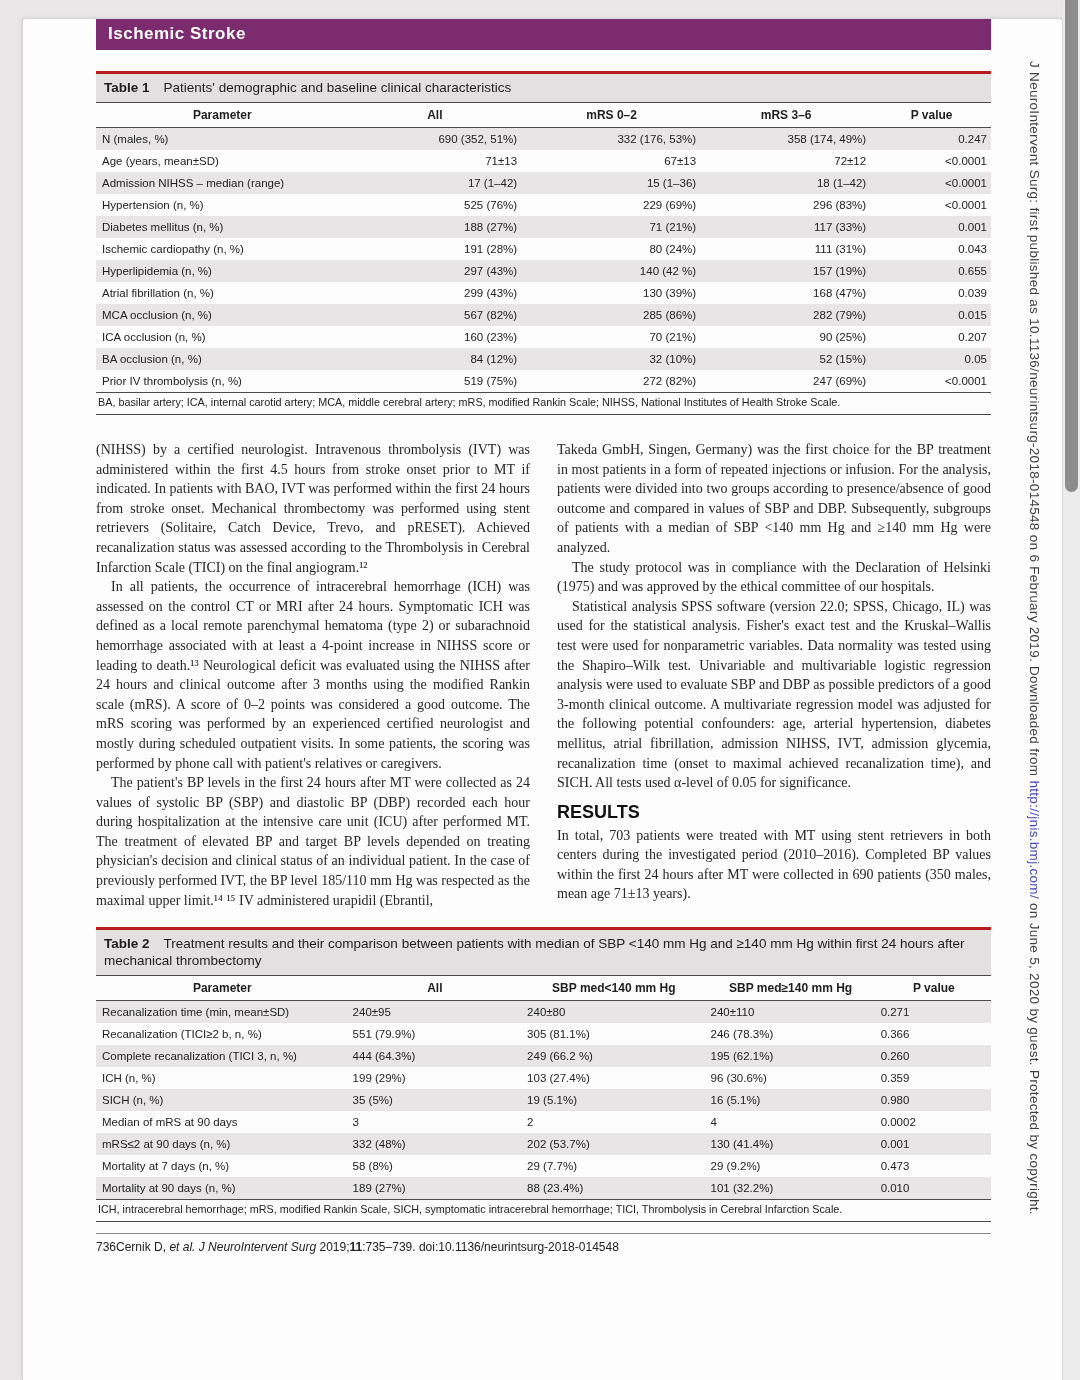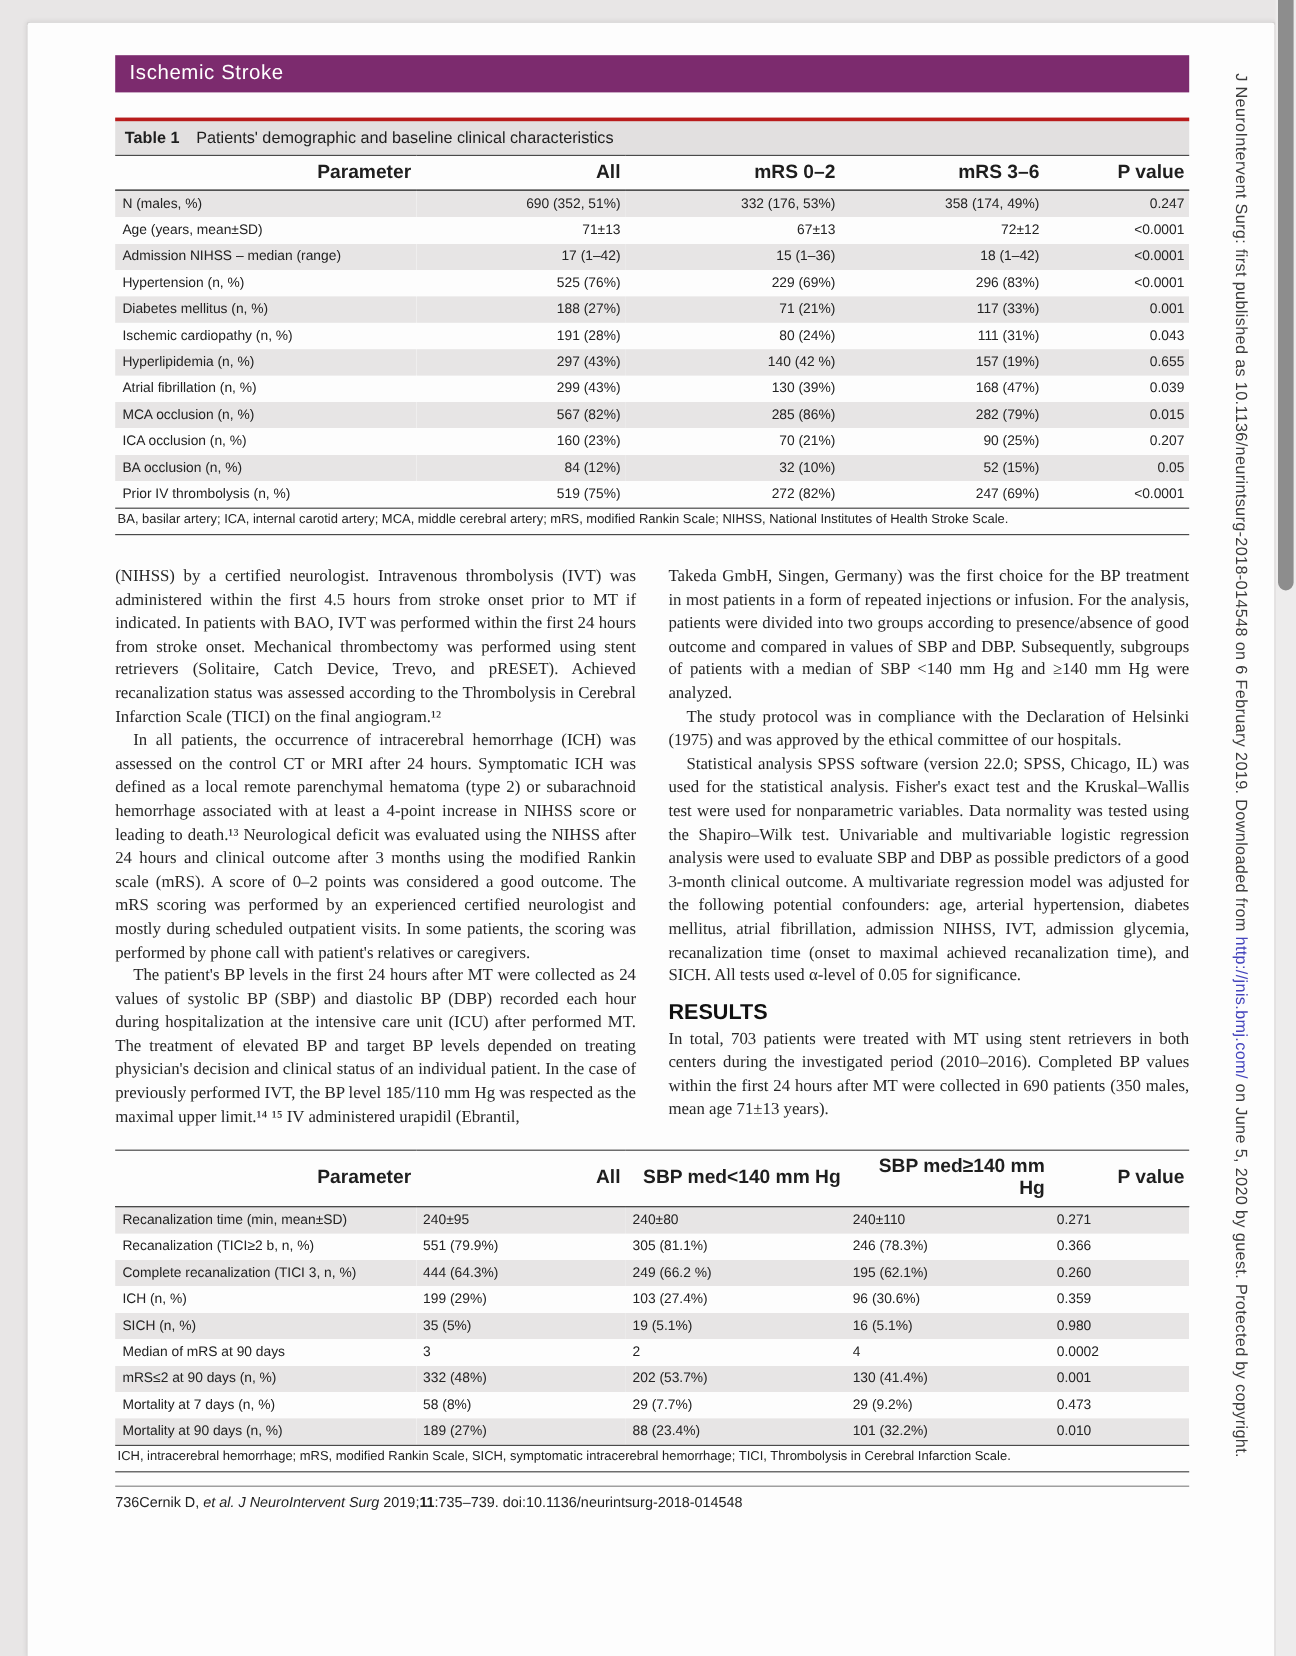--- a/index.html
+++ b/index.html
@@ -15,37 +15,37 @@
     position:absolute; left:22px; top:18px; width:1041px; height:1362px;
     background:#fdfdfd;
     border:1px solid #d5d3d3; border-bottom:none;
     border-radius:3px 3px 0 0;
     box-shadow:0 0 4px rgba(0,0,0,0.08);
   }
   .content { position:absolute; left:73px; top:0; width:895px; }
 
   
   .banner {
-    margin-top:27px; background:#7c2b6e; color:#ffffff;
-    font-size:17px; font-weight:normal; letter-spacing:0.5px;
+    background:#7c2b6e; color:#ffffff;
+    font-size:17px; font-weight:bold; letter-spacing:0.5px;
     padding:5px 12px 6px 12px;
   }
 
   
   .tablewrap { margin-top:21px; }
   .tcaption {
     border-top:3px solid #b91c1c;
     background:#e2e0e0;
     padding:5px 8px 6px 8px;
     font-size:13.5px; line-height:17px;
   }
   .tcaption b { margin-right:14px; }
   table { width:100%; border-collapse:collapse; table-layout:fixed; }
   thead th {
-    text-align:right; font-size:16px; font-weight:bold;
+    text-align:center; font-size:12px; font-weight:bold;
     border-top:1px solid #4a4a4a; border-bottom:1px solid #4a4a4a;
     padding:5px 4px 5px 6px;
   }
   tbody td {
     font-size:11.5px; padding:5px 4px 5px 6px; color:#222;
     overflow:hidden; white-space:nowrap;
   }
   tbody tr:nth-child(odd) { background:#e7e5e5; }
   table.t-center td:not(:first-child) { text-align:right; }
   .tfoot {
@@ -219,20 +219,23 @@
       <div class="col">
         <p class="bp">Takeda GmbH, Singen, Germany) was the first choice for the BP treatment in most patients in a form of repeated injections or infusion. For the analysis, patients were divided into two groups according to presence/absence of good outcome and compared in values of SBP and DBP. Subsequently, subgroups of patients with a median of SBP &lt;140 mm Hg and ≥140 mm Hg were analyzed.</p>
         <p class="bp indent">The study protocol was in compliance with the Declaration of Helsinki (1975) and was approved by the ethical committee of our hospitals.</p>
         <p class="bp indent">Statistical analysis SPSS software (version 22.0; SPSS, Chicago, IL) was used for the statistical analysis. Fisher's exact test and the Kruskal–Wallis test were used for nonparametric variables. Data normality was tested using the Shapiro–Wilk test. Univariable and multivariable logistic regression analysis were used to evaluate SBP and DBP as possible predictors of a good 3-month clinical outcome. A multivariate regression model was adjusted for the following potential confounders: age, arterial hypertension, diabetes mellitus, atrial fibrillation, admission NIHSS, IVT, admission glycemia, recanalization time (onset to maximal achieved recanalization time), and SICH. All tests used α-level of 0.05 for significance.</p>
         <h2 class="results-h">RESULTS</h2>
         <p class="bp">In total, 703 patients were treated with MT using stent retrievers in both centers during the investigated period (2010–2016). Completed BP values within the first 24 hours after MT were collected in 690 patients (350 males, mean age 71±13 years).</p>
       </div>
     </div>
 
     <div class="tablewrap" style="margin-top:17px;">
+      <div class="tcaption">
+        <b>Table 2</b><span>Treatment results and their comparison between patients with median of SBP &lt;140 mm Hg and ≥140 mm Hg within first 24 hours after mechanical thrombectomy</span>
+      </div>
       <table>
         <colgroup>
           <col style="width:28%">
             <col style="width:19.5%">
             <col style="width:20.5%">
             <col style="width:19%">
             <col style="width:13%">
         </colgroup>
         <thead>
             <tr>

